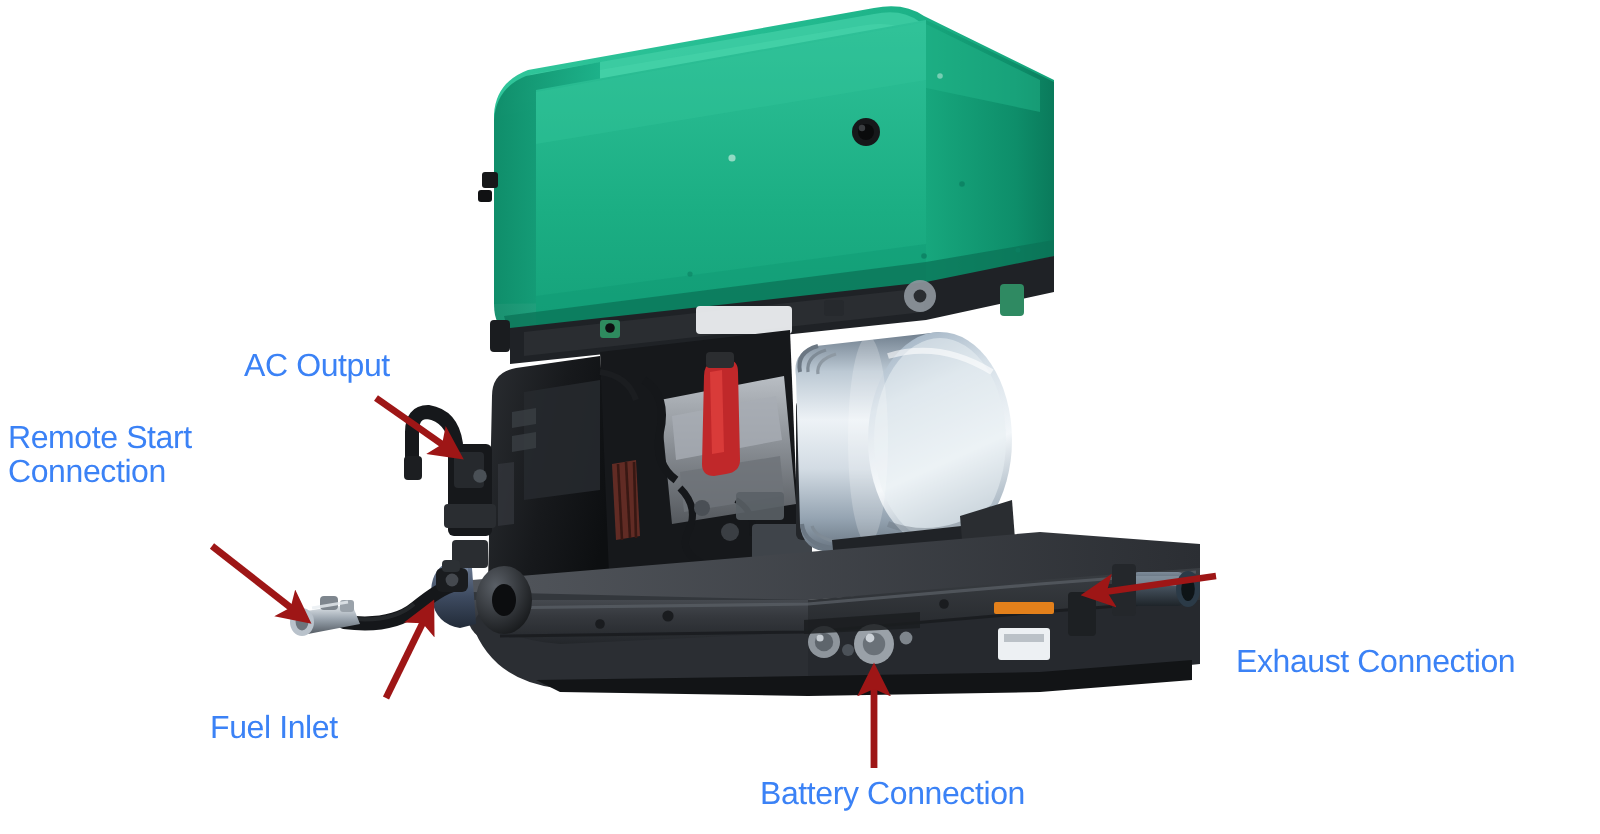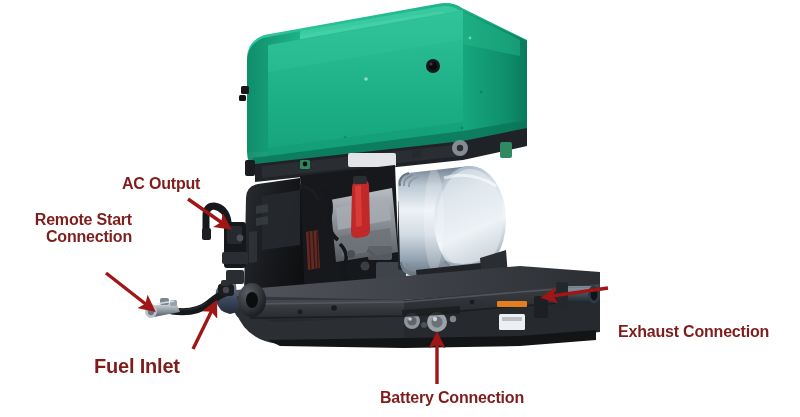--- a/index.html
+++ b/index.html
@@ -1,23 +1,23 @@
 <!DOCTYPE html>
 <html><head>
 <meta charset="utf-8">
 <style>
   html,body{margin:0;padding:0;background:#ffffff;}
   body{width:800px;height:417px;overflow:hidden;
        font-family:"Liberation Sans","DejaVu Sans",sans-serif;}
   #stage{position:relative;width:800px;height:417px;background:#ffffff;}
 
-  .lbl{position:absolute;font-weight:bold;color:#7f1d1d;
+  .lbl{position:absolute;font-weight:normal;color:#3b82f6;
        letter-spacing:-0.2px;line-height:1.08;white-space:nowrap;}
 
-  .lbl-multiline{white-space:normal;text-align:right;margin-left:16px;}
+  .lbl-multiline{white-space:normal;text-align:left;}
 
   svg.art{position:absolute;left:0;top:0;width:800px;height:417px;}
   svg.arrows{position:absolute;left:0;top:0;width:800px;height:417px;}
 </style>
 </head>
 <body>
 
 <div id="stage">
 
   <svg class="art" viewBox="0 0 800 417">
@@ -307,19 +307,19 @@
     <line x1="608" y1="288" x2="545" y2="297" stroke="#9E1616" stroke-width="3.4" marker-end="url(#ah)"></line>
   </svg>
 
   <div class="lbl" style="left:122px; top:175px; font-size:16px;">AC Output</div>
 
   <div class="lbl lbl-multiline" style="left:4px; top:211px; width:112px; font-size:16px;">
     <div>Remote Start</div>
     <div>Connection</div>
   </div>
 
-  <div class="lbl" style="left:94px; top:356px; font-size:20px;">Fuel Inlet</div>
+  <div class="lbl" style="left:105px; top:356px; font-size:16px;">Fuel Inlet</div>
 
   <div class="lbl" style="left:380px; top:389px; font-size:16px;">Battery Connection</div>
 
   <div class="lbl" style="left:618px; top:279px; font-size:16px;margin-top:44px;">Exhaust Connection</div>
 
 </div>
 
 </body></html>

